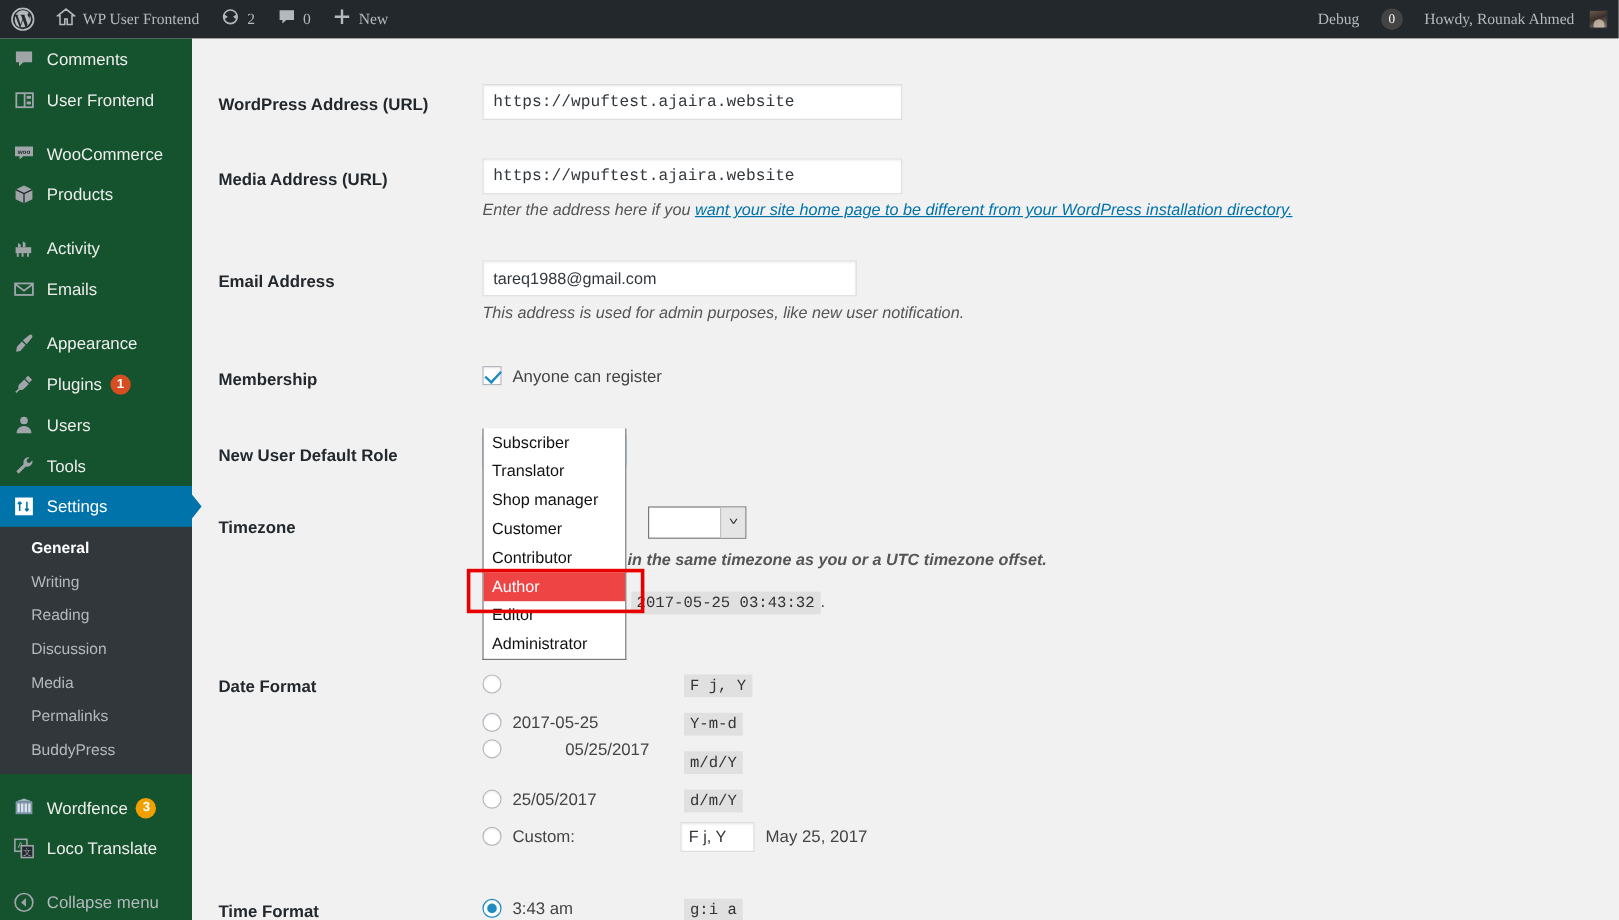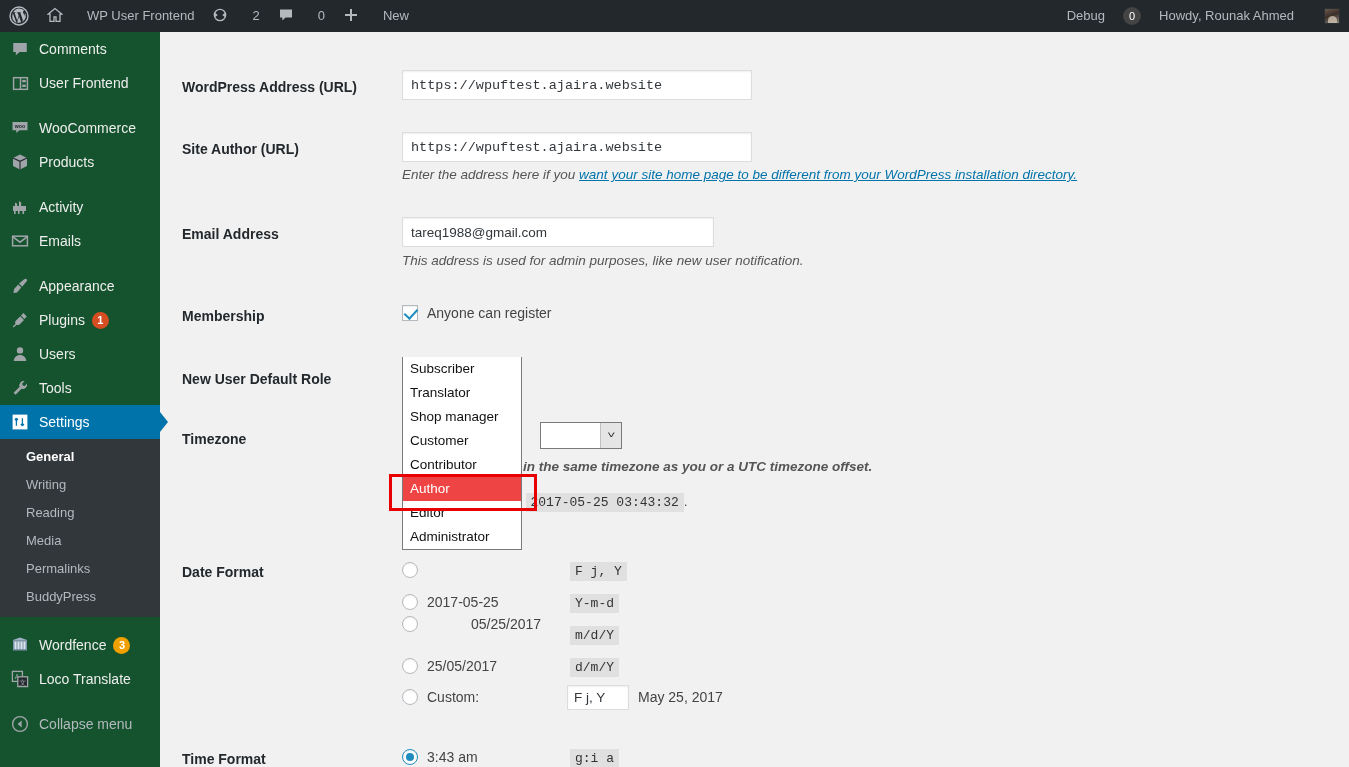--- a/index.html
+++ b/index.html
@@ -19,23 +19,23 @@
     position: absolute; top: 0; left: 0;
     width: 1349px; height: 32px;
     background: #23282d;
     color: #b4b9be;
     font-size: 13px;
     z-index: 60;
   }
   .ab-left { position: absolute; left: 0; top: 0; height: 32px; display: flex; align-items: center; }
   .ab-right { position: absolute; right: 0; top: 0; height: 32px; display: flex; align-items: center; }
   .ab-item {
-    display: flex; align-items: center; gap: 24px;
+    display: flex; align-items: center; gap: 6px;
     height: 32px; padding: 0 9px;
-    color: #b4b9be; white-space: nowrap; cursor: pointer;
+    color: #b4b9be; white-space: nowrap; cursor: pointer; font-family: Liberation Serif, serif;
   }
   .ab-item .lbl { line-height: 32px; }
   .wp-logo-glyph {
     display:inline-block; width: 20px; height: 20px;
   }
   .ab-count {
     display: inline-flex; align-items: center; justify-content: center;
     min-width: 18px; height: 18px; padding: 0 6px;
     border-radius: 9px; background: #444; color: #fff;
     font-size: 11px; line-height: 18px;
@@ -413,20 +413,21 @@
           <path d="M5.4 12.8V5.2M5.4 5.2 3.9 7M5.4 5.2 6.9 7M11.4 5.2v7.6M11.4 12.8l1.5-1.8M11.4 12.8 9.9 11" stroke="#0073aa" stroke-width="1.3" fill="none"></path>
         </svg>
       </span>
       <span class="mi-label">Settings</span>
     </div>
 
     <div id="submenu">
       <span class="submenu-item current">General</span>
       <span class="submenu-item">Writing</span>
       <span class="submenu-item">Reading</span>
+      <span class="submenu-item">Discussion</span>
       <span class="submenu-item">Media</span>
       <span class="submenu-item">Permalinks</span>
       <span class="submenu-item">BuddyPress</span>
     </div>
 
     <div class="menu-sep"></div>
 
     <div class="menu-item">
       <span class="mi-icon">
         <svg width="18" height="18" viewBox="0 0 18 18">
@@ -462,21 +463,21 @@
       </span>
       <span class="mi-label">Collapse menu</span>
     </div>
   </div>
 
   <div id="content">
 
     <div class="f-label" style="left:22px; top:47px;">WordPress Address (URL)</div>
     <input class="f-input" style="left: 242px; top: 38px; width: 350px;" value="https://wpuftest.ajaira.website">
 
-    <div class="f-label" style="left:22px; top:109px;">Site Author (URL)</div>
+    <div class="f-label" style="left:22px; top:109px;">Media Address (URL)</div>
     <input class="f-input" style="left: 242px; top: 100px; width: 350px;" value="https://wpuftest.ajaira.website">
     <div class="f-desc" style="left:242px; top:135px;">
       <span>Enter the address here if you </span><a href="#">want your site home page to be different from your WordPress installation directory.</a>
     </div>
 
     <div class="f-label" style="left:22px; top:194px;">Email Address</div>
     <input class="f-input sans" style="left: 242px; top: 185px; width: 312px;" value="tareq1988@gmail.com">
     <div class="f-desc" style="left:242px; top:221px;">This address is used for admin purposes, like new user notification.</div>
 
     <div class="f-label" style="left:22px; top:276px;">Membership</div>

